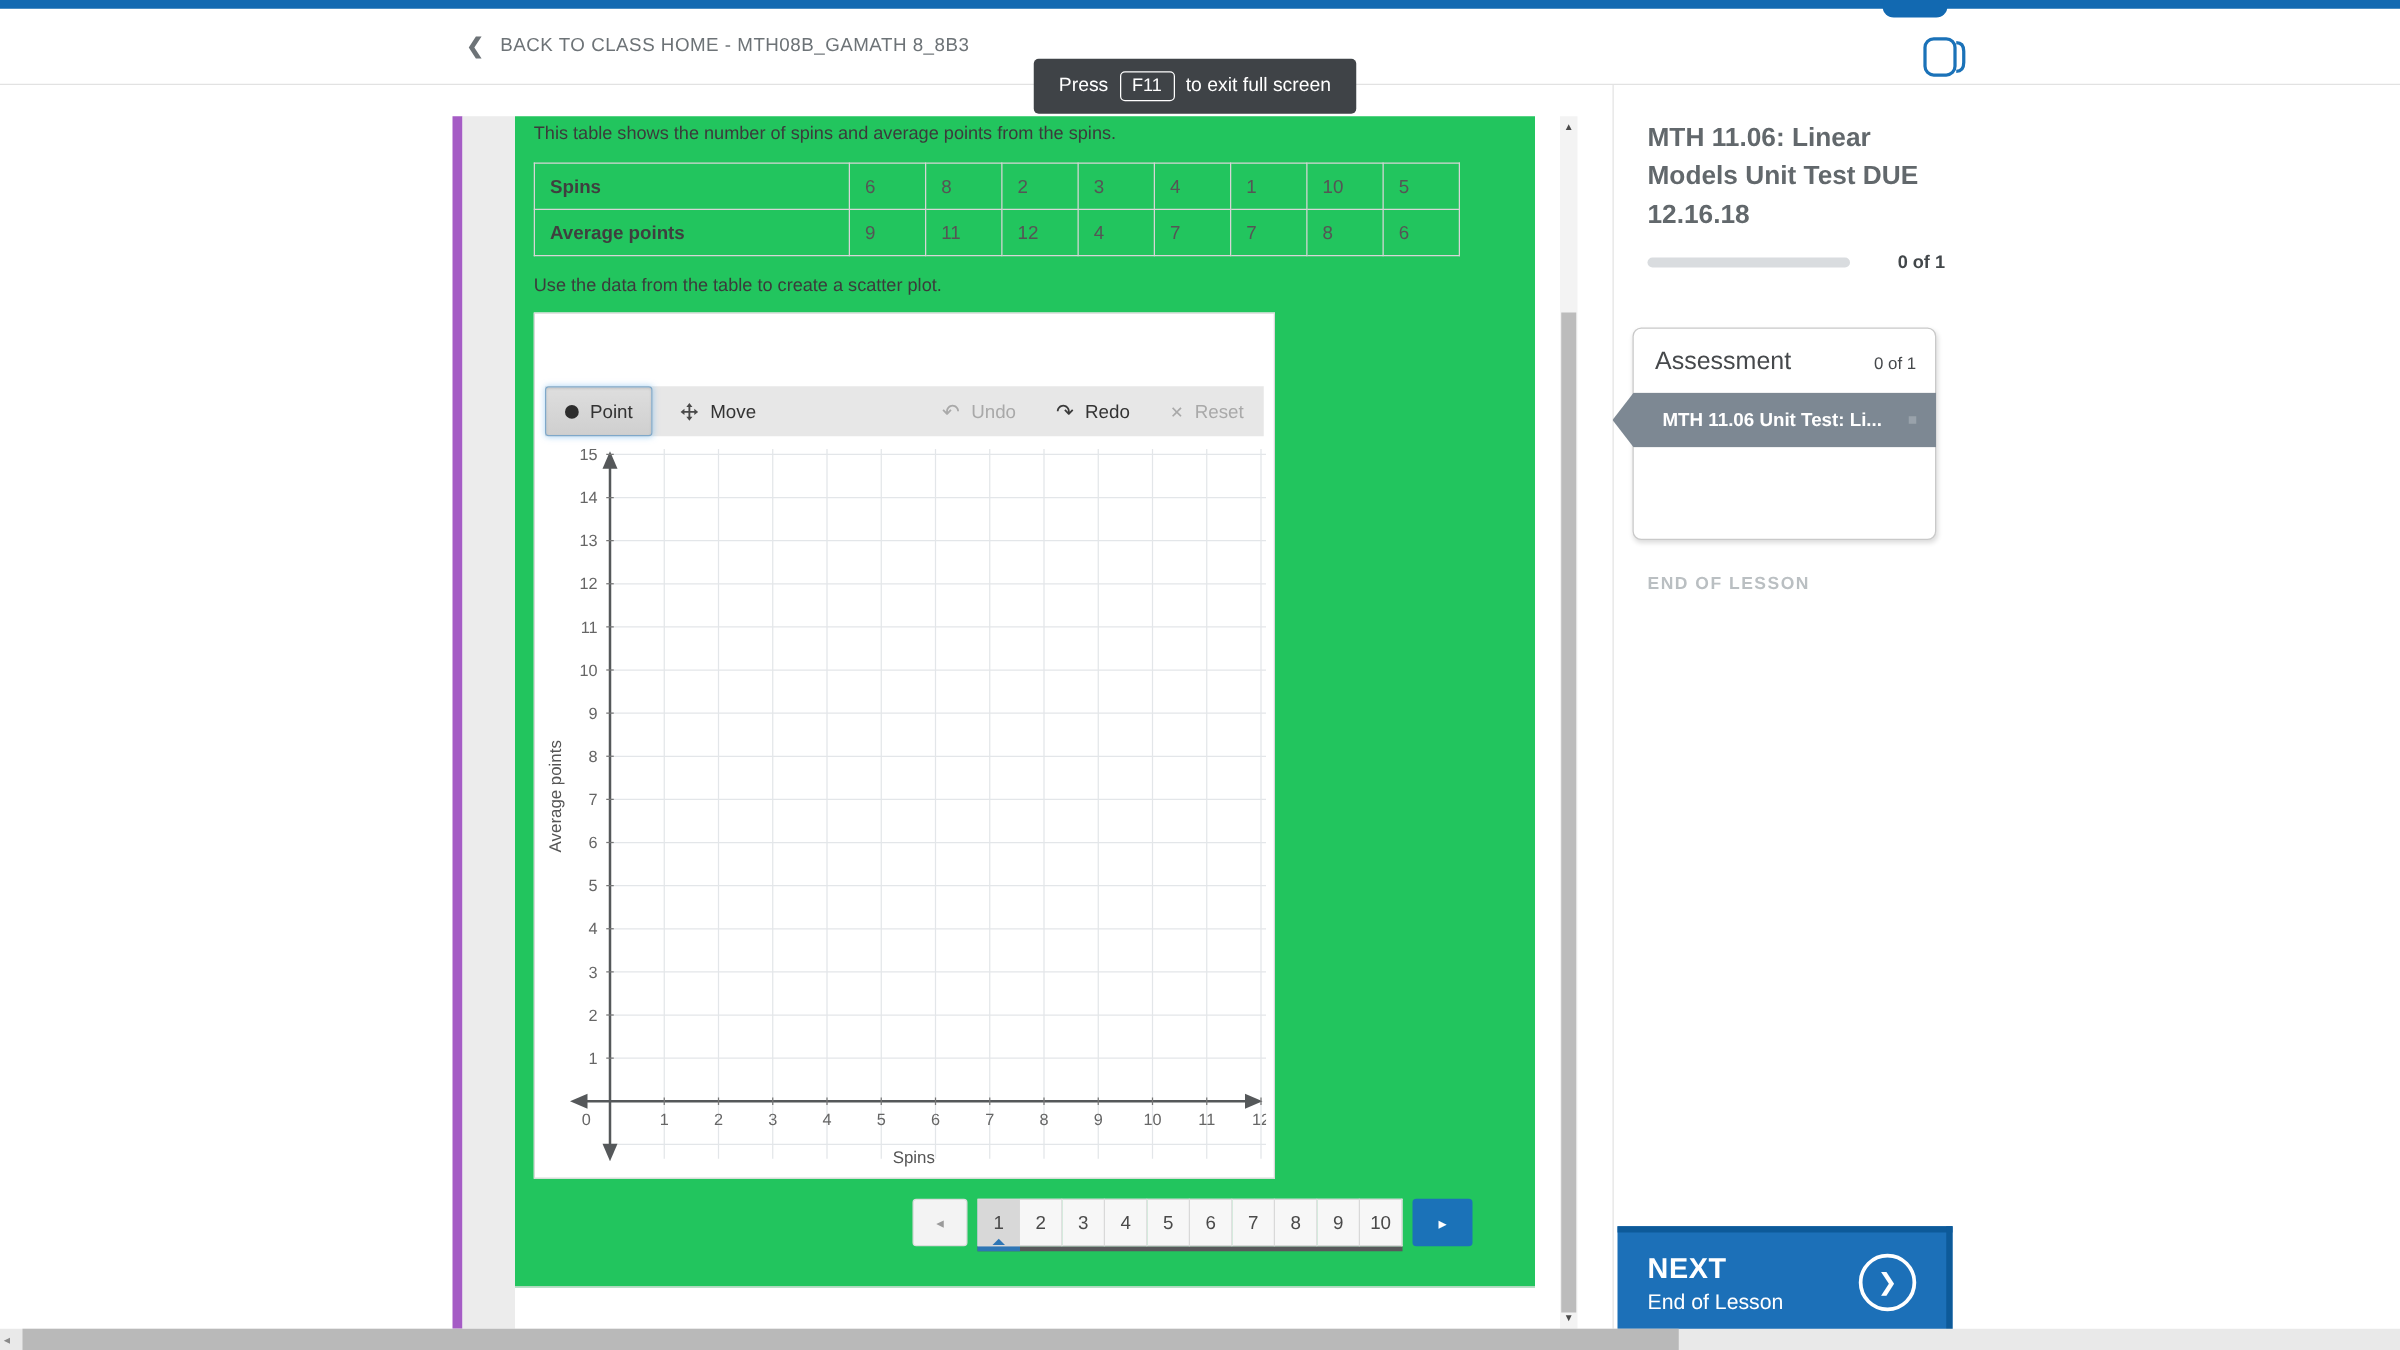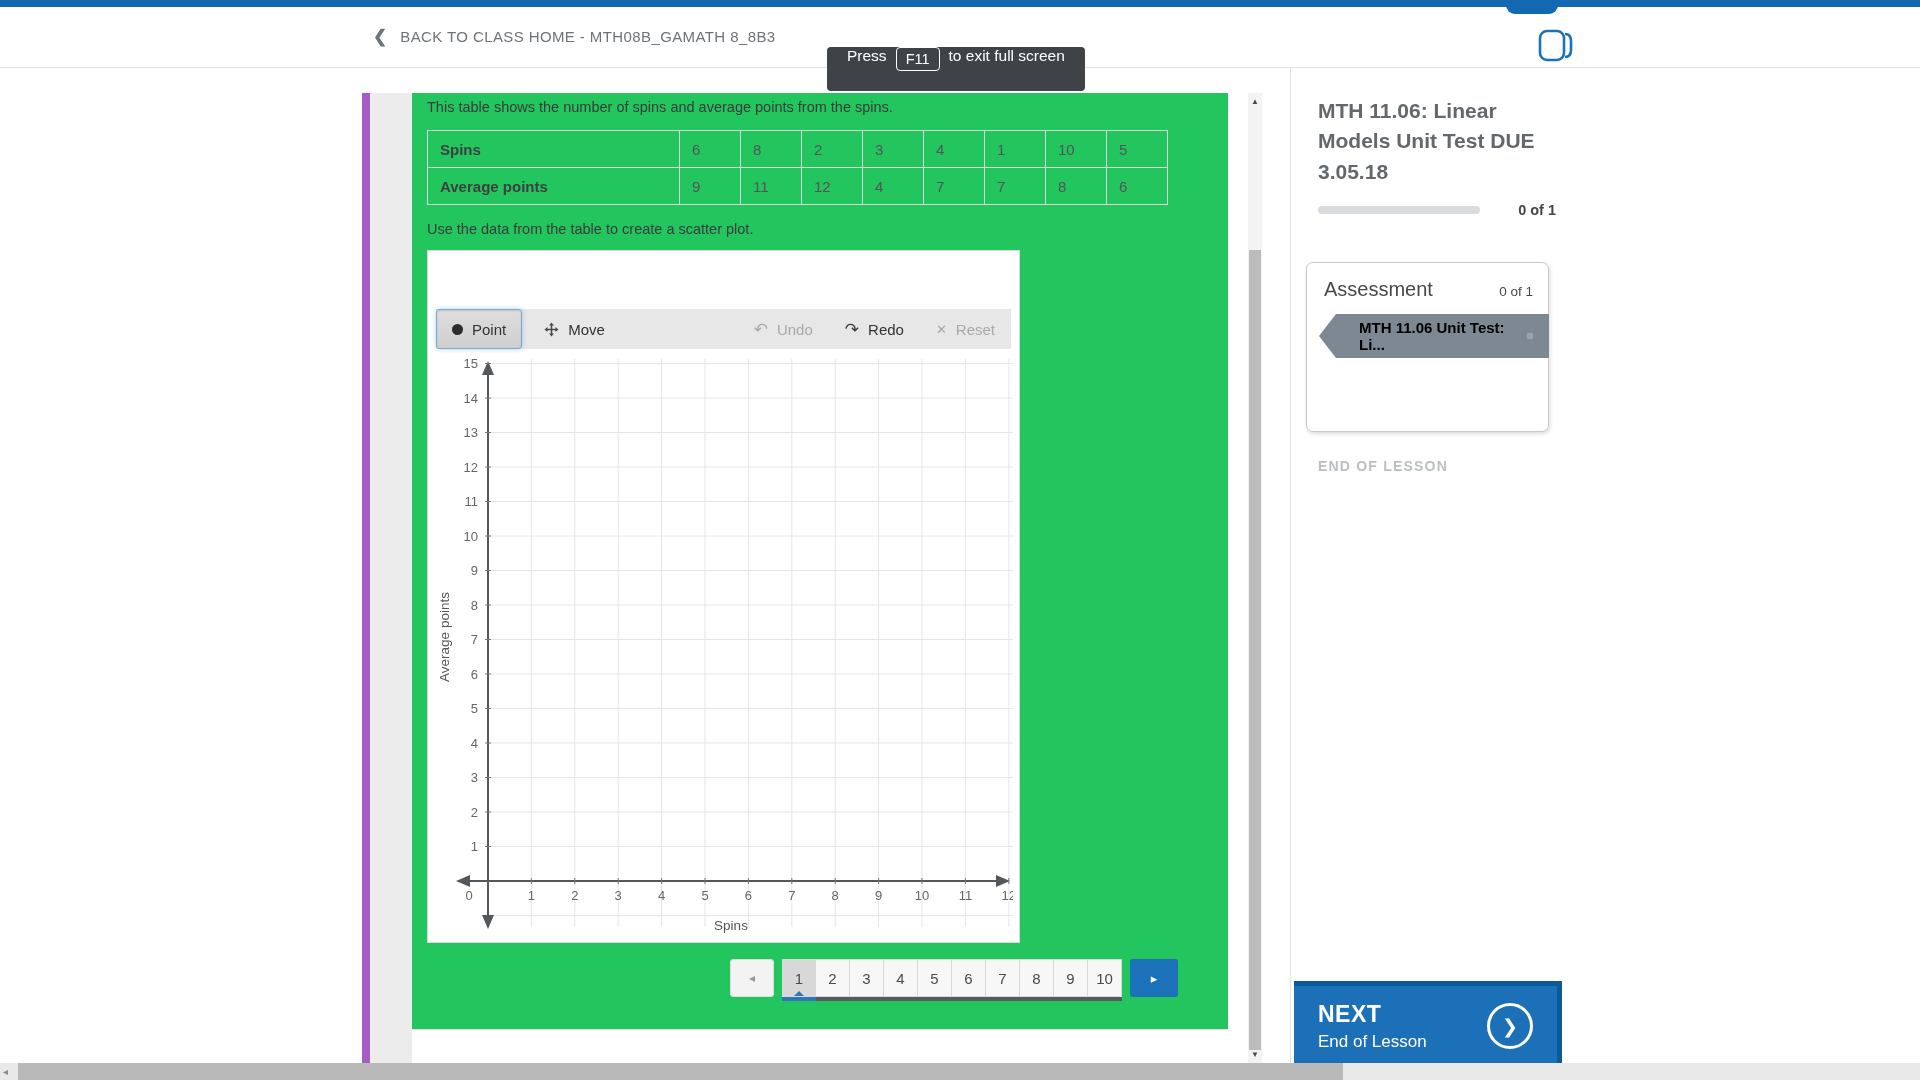--- a/index.html
+++ b/index.html
@@ -10,21 +10,21 @@
   .topbar { position:absolute; left:0; top:0; width:1920px; height:7px; background:#1269b1; z-index:5;}
   .toptab { position:absolute; left:1506px; top:0; width:52px; height:14px; background:#1269b1; border-radius:0 0 9px 9px; z-index:5;}
   .header { position:absolute; left:0; top:7px; width:1920px; height:61px; background:#fff; border-bottom:1px solid #e2e2e2; z-index:4;}
   .back { position:absolute; left:373px; top:19px; display:flex; align-items:center; gap:13px; cursor:pointer; }
   .back-chev { font-size:17px; color:#6d7377; font-weight:bold; }
   .back-label { font-size:15px; color:#6d7377; letter-spacing:.4px; }
   .win-icon { position:absolute; left:1538px; top:22px; width:42px; height:34px; cursor:pointer;}
 
   
   .toast { position:absolute; left:827px; top:47px; height:44px; background:#3f4347; color:#fff;
-    border-radius:4px; display:flex; align-items:flex-start; padding:0 20px; font-size:15.5px; z-index:10; }
+    border-radius:4px; display:flex; align-items:center; padding:0 20px; font-size:15.5px; z-index:10; }
   .keycap { border:1px solid #fff; border-radius:4px; padding:3px 9px; margin:0 9px; font-size:14.5px; }
 
   
   .purple { position:absolute; left:362px; top:93px; width:8px; height:970px; background:#a55cc5; }
   .gutter { position:absolute; left:370px; top:93px; width:42px; height:970px; background:#ececec; }
   .panel  { position:absolute; left:412px; top:93px; width:816px; height:937px; background:#22c55e; }
   .panel-bottom { position:absolute; left:0; bottom:0; width:100%; height:1px; background:#e0e0e0; }
 
   .intro { position:absolute; left:15px; top:6px; font-size:14.5px; color:#3b3b3b; }
   table.data { position:absolute; left:15px; top:37px; border-collapse:collapse; }
@@ -77,21 +77,21 @@
   .prog-track { width:162px; height:8px; background:#d9dcdf; border-radius:4px; }
   .prog-label { margin-left:auto; font-size:14.5px; color:#42474a; font-weight:bold; }
 
   .card { position:absolute; left:1306px; top:262px; width:243px; height:170px; background:#fff;
     border:1px solid #c9c9c9; border-radius:7px; box-shadow:1px 2px 4px rgba(0,0,0,.14); }
   .card-head { display:flex; align-items:baseline; padding:15px 15px 0 17px; }
   .card-head .hd { font-size:20px; color:#46494c; }
   .card-head .cnt { margin-left:auto; font-size:13.5px; color:#46494c; }
   .sel-row { position:absolute; left:-17px; right:-1px; top:51px; height:44px; background:#7d8893;
     clip-path:polygon(17px 0, 100% 0, 100% 100%, 17px 100%, 0 50%);
-    display:flex; align-items:center; padding-left:40px; color:#000000; font-size:15px; font-weight:bold; cursor:pointer;margin-left:29px;}
+    display:flex; align-items:center; padding-left:40px; color:#ffffff; font-size:15px; font-weight:bold; cursor:pointer;}
   .sel-row .sq { width:6px; height:6px; background:#99a2ab; margin-left:auto; margin-right:16px; }
   .inner-box { position:absolute; left:12px; right:12px; top:108px; height:50px; border:2px solid #c6c9cb;
     border-radius:7px; display:flex; align-items:center; padding-left:18px; font-size:21px; color:#5a6064; cursor:pointer;}
   .eol { position:absolute; left:1318px; top:458px; font-size:14px; font-weight:bold; color:#babfc2;
     letter-spacing:1.2px; }
 
   .next-btn { position:absolute; left:1294px; top:981px; width:268px; height:85px; background:#1c70b8;
     border:none; border-top:5px solid #0d5a99; border-right:5px solid #0d5a99; display:flex; align-items:center;
     padding:0 24px; color:#fff; cursor:pointer; text-align:left; font-family:"Liberation Sans", sans-serif;gap:28px;}
   .next-btn .n1 { font-size:23px; font-weight:bold; letter-spacing:.5px; }
@@ -310,21 +310,21 @@
 
 <div class="vscroll">
   <div class="varrow" style="top:4px;">▲</div>
   <div class="vthumb"></div>
   <div class="varrow" style="bottom:4px;">▼</div>
 </div>
 
 <div class="divider"></div>
 
 <aside>
-  <h1 class="sb-title">MTH 11.06: Linear Models Unit Test DUE 3.05.18</h1>
+  <h1 class="sb-title">MTH 11.06: Linear Models Unit Test DUE 12.16.18</h1>
   <div class="prog-row">
     <div class="prog-track"></div>
     <span class="prog-label">0 of 1</span>
   </div>
 
   <div class="card">
     <div class="card-head">
       <span class="hd">Assessment</span>
       <span class="cnt">0 of 1</span>
     </div>

